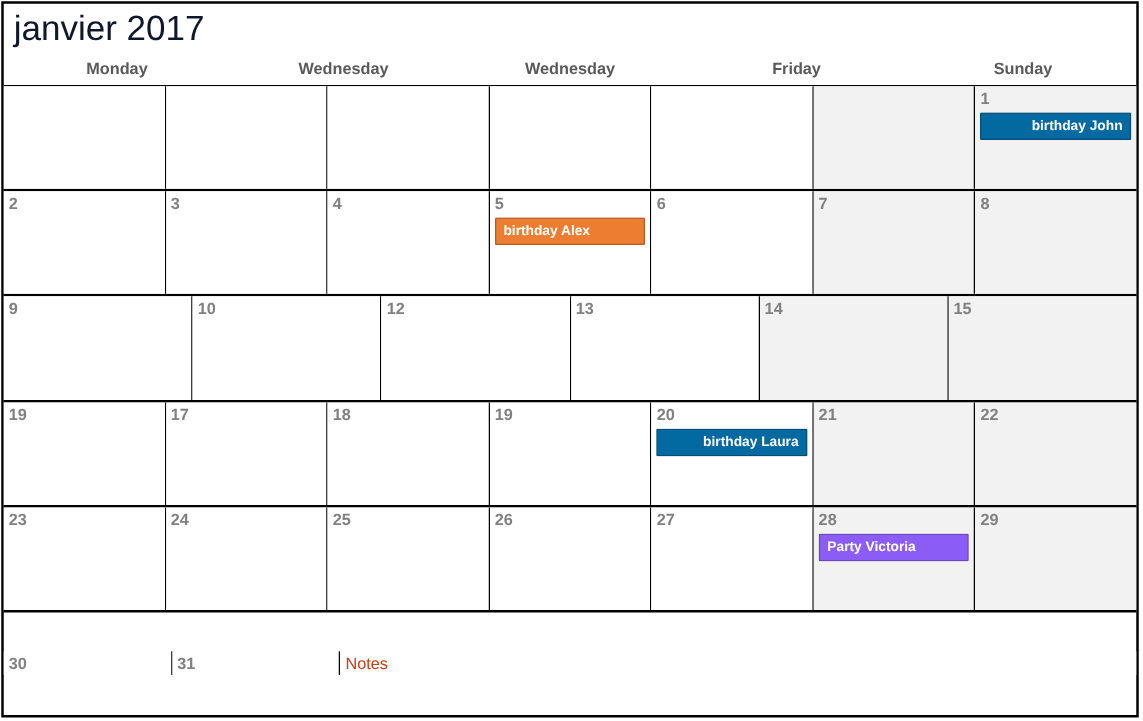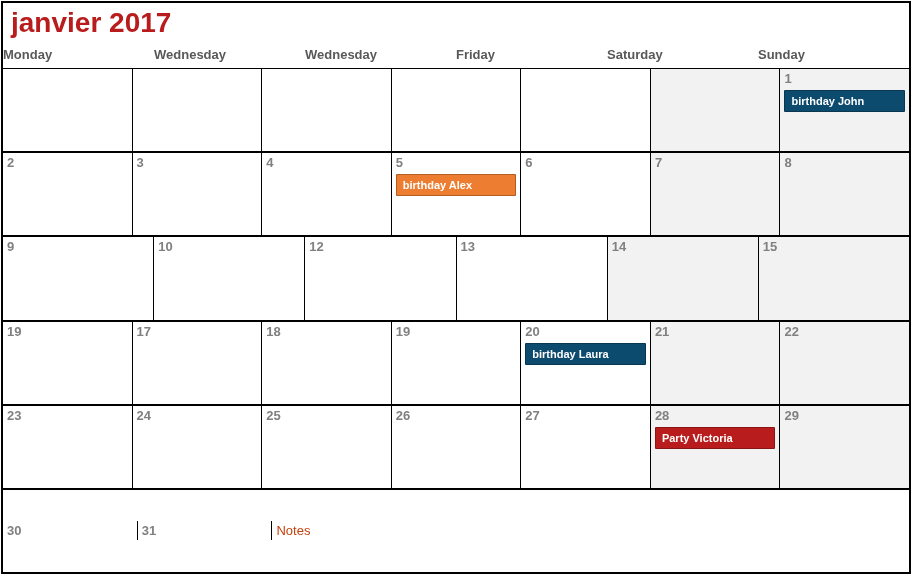--- a/index.html
+++ b/index.html
@@ -13,30 +13,31 @@
   .cal {
     border: 2px solid #000;
     width: 910px;
     height: 573px;
     margin: 1px;
     display: flex;
     flex-direction: column;
   }
   .title {
     font-size: 28px;
-    color: #b91c1c;
+    color: #0f172a;
     padding: 4px 8px 8px 8px;
-    font-weight: 700;
+    font-weight: 400;
   }
   .head-row {
     display: flex;
     border-bottom: 1px solid #000;
   }
   .head-cell {
     flex: 1 1 0;
+    text-align: center;
     font-size: 13px;
     color: #595959;
     font-weight: bold;
     padding-bottom: 6px;
   }
   .grid {
     flex: 1 1 auto;
     display: flex;
     flex-direction: column;
   }
@@ -69,39 +70,38 @@
     margin-top: 4px;
     font-size: 11px;
     font-weight: bold;
     color: #fff;
     padding: 4px 6px;
     border: 1px solid rgba(0,0,0,0.25);
     border-radius: 1px;
     white-space: nowrap;
     overflow: hidden;
   }
-  .ev-blue   { background: #0c4a6e; }
+  .ev-blue   { background: #0369a1; text-align: right; }
   .ev-orange { background: #ed7d31; }
-  .ev-green  { background: #b91c1c; }
+  .ev-green  { background: #8b5cf6; }
   .notes-span {
     flex: 5 5 0;
     border-right: none;
   }
 </style>
 </head>
 <body>
 
 <div class="cal">
   <div class="title">janvier 2017</div>
   <div class="head-row">
     <div class="head-cell">Monday</div>
     <div class="head-cell">Wednesday</div>
     <div class="head-cell">Wednesday</div>
     <div class="head-cell">Friday</div>
-    <div class="head-cell">Saturday</div>
     <div class="head-cell">Sunday</div>
   </div>
   <div class="grid" id="grid">
       <div class="week">
         <div class="day">
           <div class="daynum"></div>
         </div>
         <div class="day">
           <div class="daynum"></div>
         </div>

